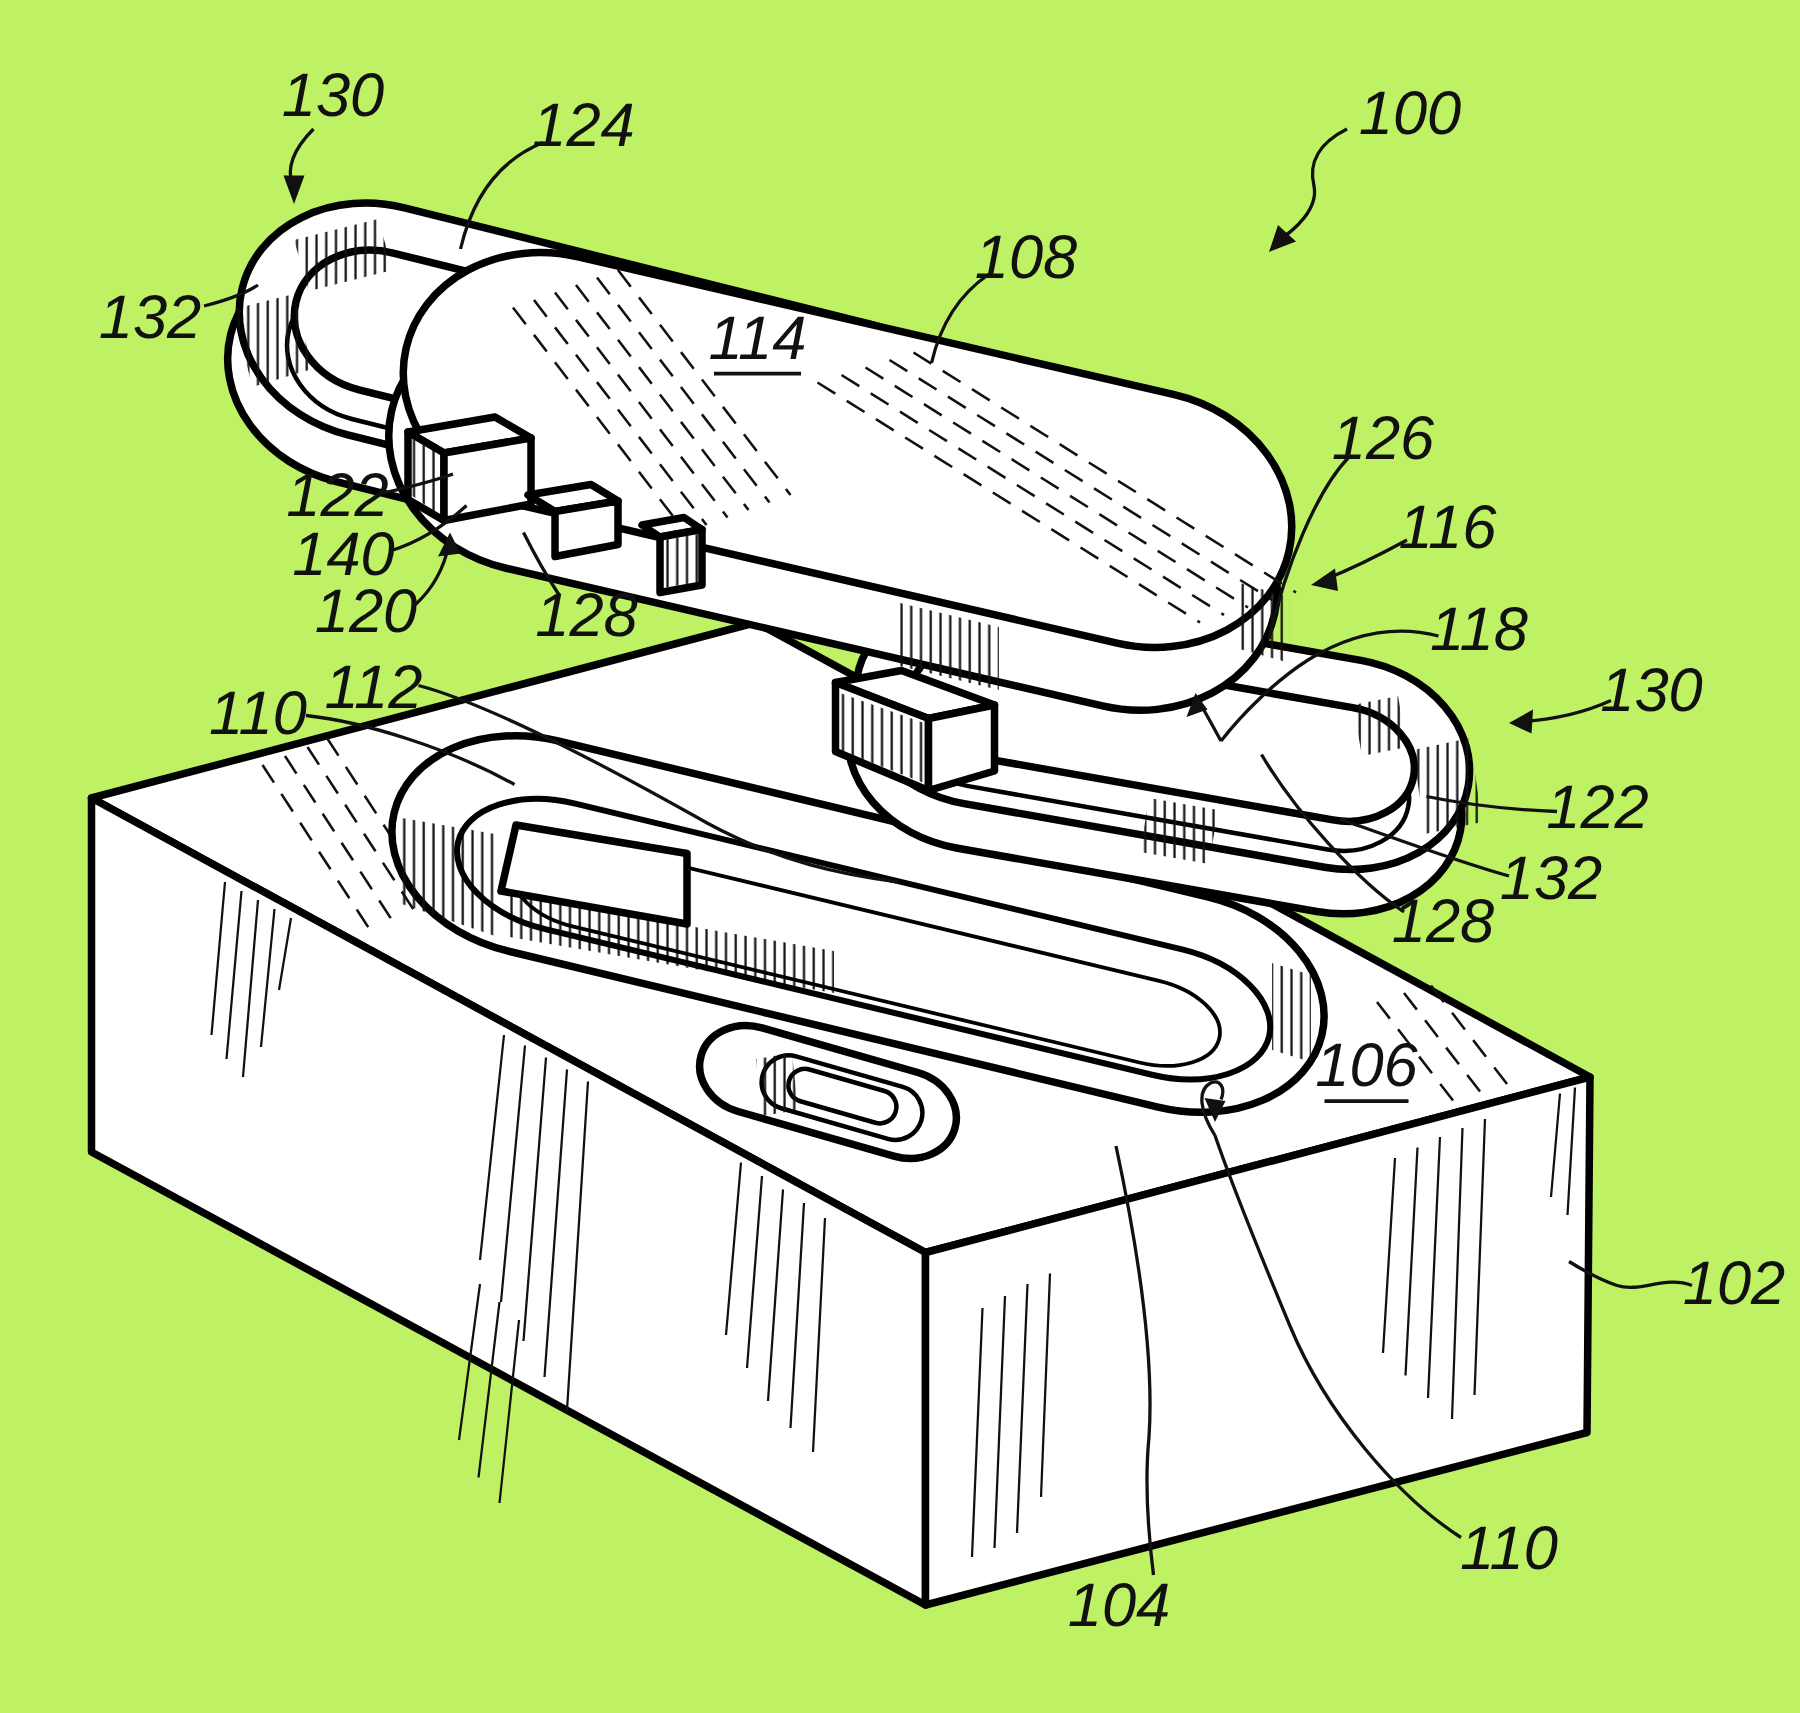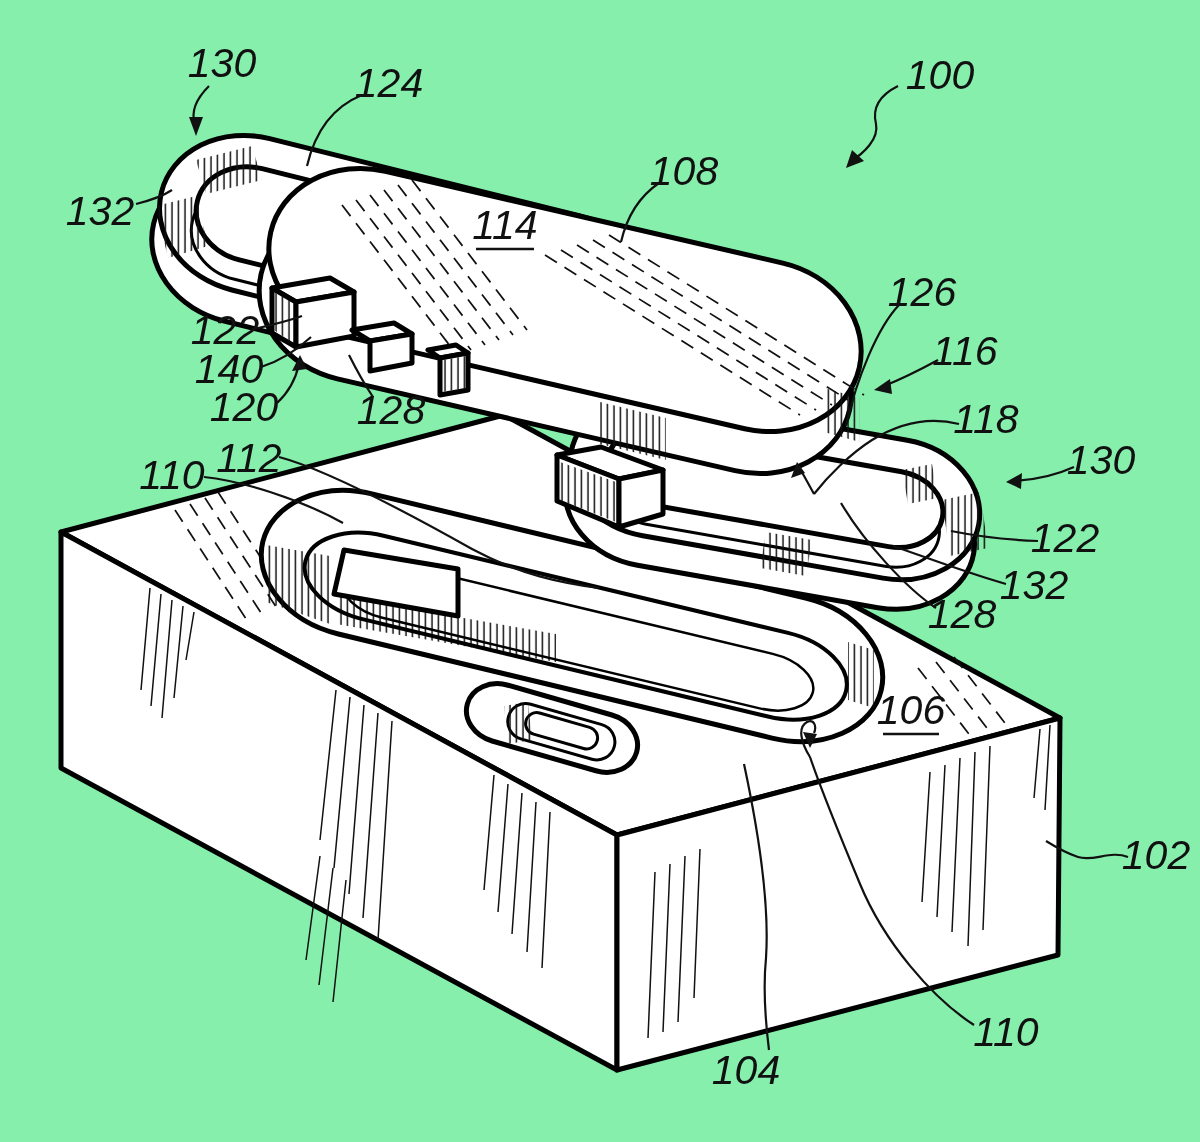--- a/index.html
+++ b/index.html
@@ -1,16 +1,16 @@
 <!DOCTYPE html>
 <html><head>
 <meta charset="utf-8">
 <style>
   html,body{margin:0;padding:0;background:#fff;}
-  .fig-wrap{width:1200px;height:1142px;background:#86efac;position:relative;overflow:hidden;}
+  .fig-wrap{width:1200px;height:1142px;background:#bef264;position:relative;overflow:hidden;}
   svg{display:block;}
   text.ref{font-family:"Liberation Sans",sans-serif;font-style:italic;font-size:41px;fill:#111;}
   .thick{stroke:#000;stroke-width:5;fill:#fff;stroke-linejoin:round;}
   .thick-nf{stroke:#000;stroke-width:4;fill:none;stroke-linejoin:round;}
   .mid{stroke:#000;stroke-width:3;fill:#fff;}
   .thin{stroke:#111;stroke-width:1.5;fill:none;}
   .leader{stroke:#111;stroke-width:2.2;fill:none;}
   .shine{stroke:#111;stroke-width:1.7;fill:none;stroke-dasharray:14 9;}
   .ah{fill:#111;stroke:none;}
 </style>

